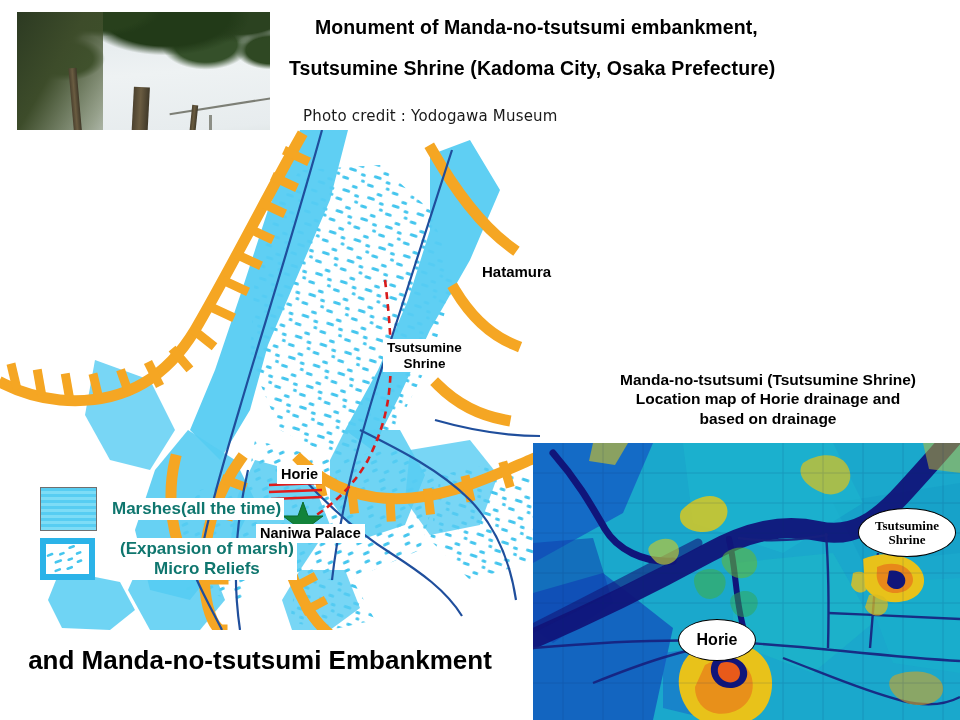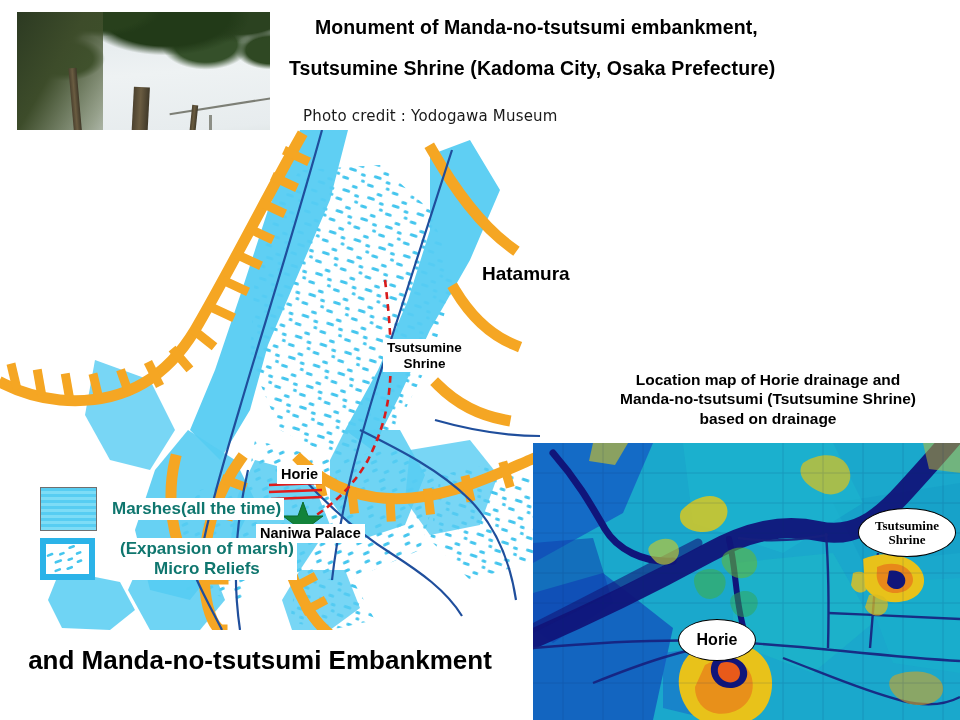--- a/index.html
+++ b/index.html
@@ -81,21 +81,21 @@
   .sw-marsh{width:55px;height:42px;border:1px solid #6f6f6f;background:
       repeating-linear-gradient(180deg,#57cdf2 0px,#57cdf2 3px,#7ddcf6 3px,#7ddcf6 6px);}
   .sw-micro{width:55px;height:42px;background:#2bb3e8;display:flex;align-items:center;justify-content:center;}
   .sw-micro-in{width:43px;height:30px;background:#fff;position:relative;overflow:hidden;}
   .leg-label{font-weight:bold;font-size:17px;color:#0f766e;background:#fff;padding:1px 3px;}
   .leg-lab1{margin-left:12px;}
   .leg-lab2{margin-left:22px;text-align:center;line-height:1.18;}
 
   
   .mbox{position:absolute;background:#fff;font-weight:bold;color:#000;padding:1px 4px;line-height:1.15;white-space:nowrap;}
-  .mb-hatamura{left:478px;top:262px;font-size:19px;}
+  .mb-hatamura{left:478px;top:262px;font-size:15px;}
   .mb-tsutsumine{left:383px;top:339px;font-size:13.5px;text-align:center;}
   .mb-horie{left:277px;top:465px;font-size:14.5px;}
   .mb-naniwa{left:256px;top:524px;font-size:14.5px;}
 
   
   .altmap{position:absolute;left:533px;top:443px;width:427px;height:277px;overflow:hidden;background:#1aa6c8;}
   .altmap svg{display:block;}
   .ell{position:absolute;background:#fff;border:1.6px solid #000;border-radius:50%;
       display:flex;align-items:center;justify-content:center;text-align:center;
       font-family:"Liberation Serif",serif;font-weight:bold;color:#000;line-height:1.05;}
@@ -284,22 +284,22 @@
         </div>
       </div>
       <div class="leg-label leg-lab2">
         <div>(Expansion of marsh)</div>
         <div>Micro Reliefs</div>
       </div>
     </div>
   </div>
 
   <div class="right-caption">
+    <div>Manda-no-tsutsumi (Tsutsumine Shrine)</div>
     <div>Location map of Horie drainage and</div>
-    <div>Manda-no-tsutsumi (Tsutsumine Shrine)</div>
     <div>based on drainage</div>
   </div>
 
   <div class="bottom-title">
     <div class="bt2">and Manda-no-tsutsumi Embankment</div>
   </div>
 
   <div class="altmap">
     <svg width="427" height="277" viewBox="0 0 427 277" xmlns="http://www.w3.org/2000/svg">
       <defs>

